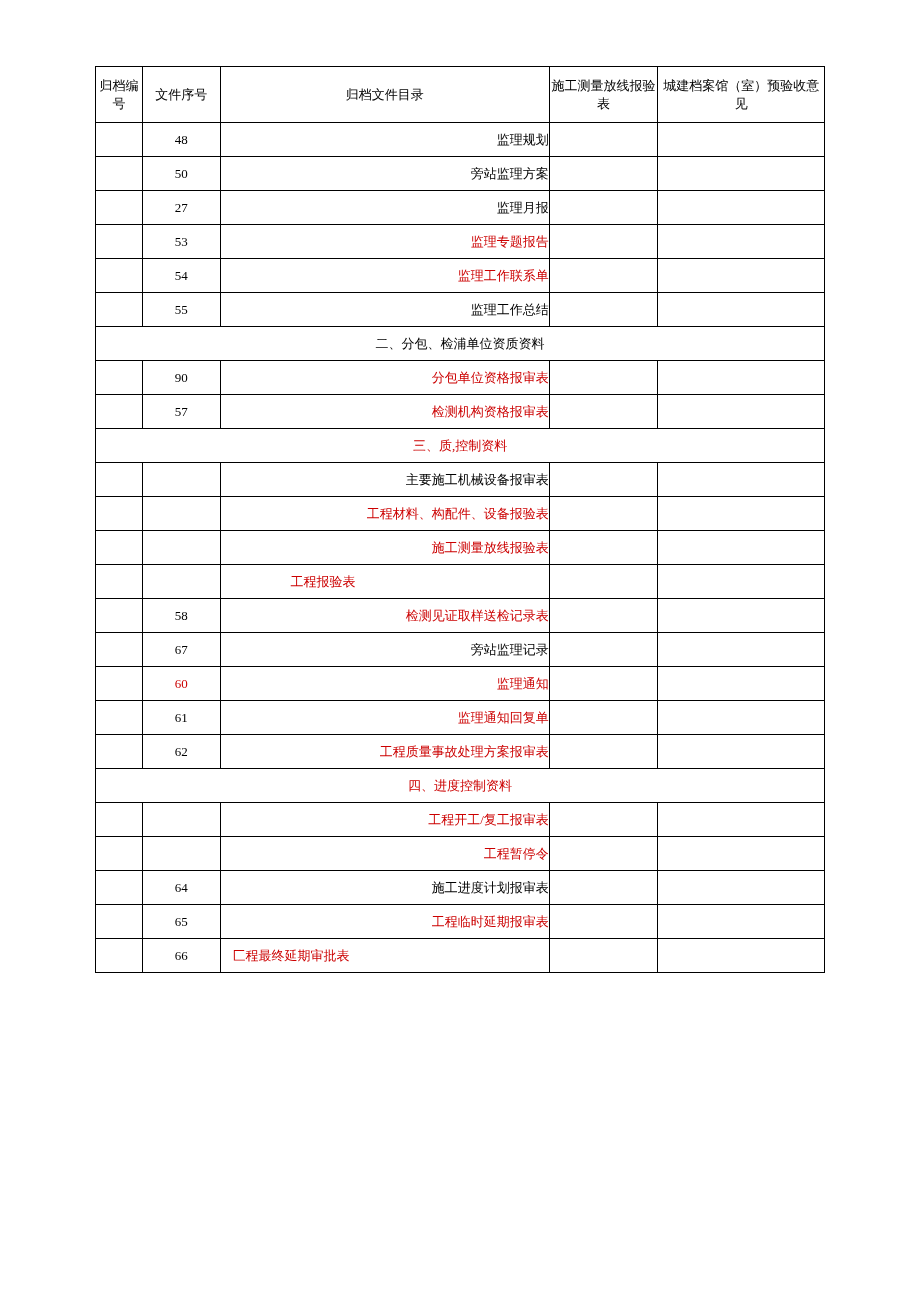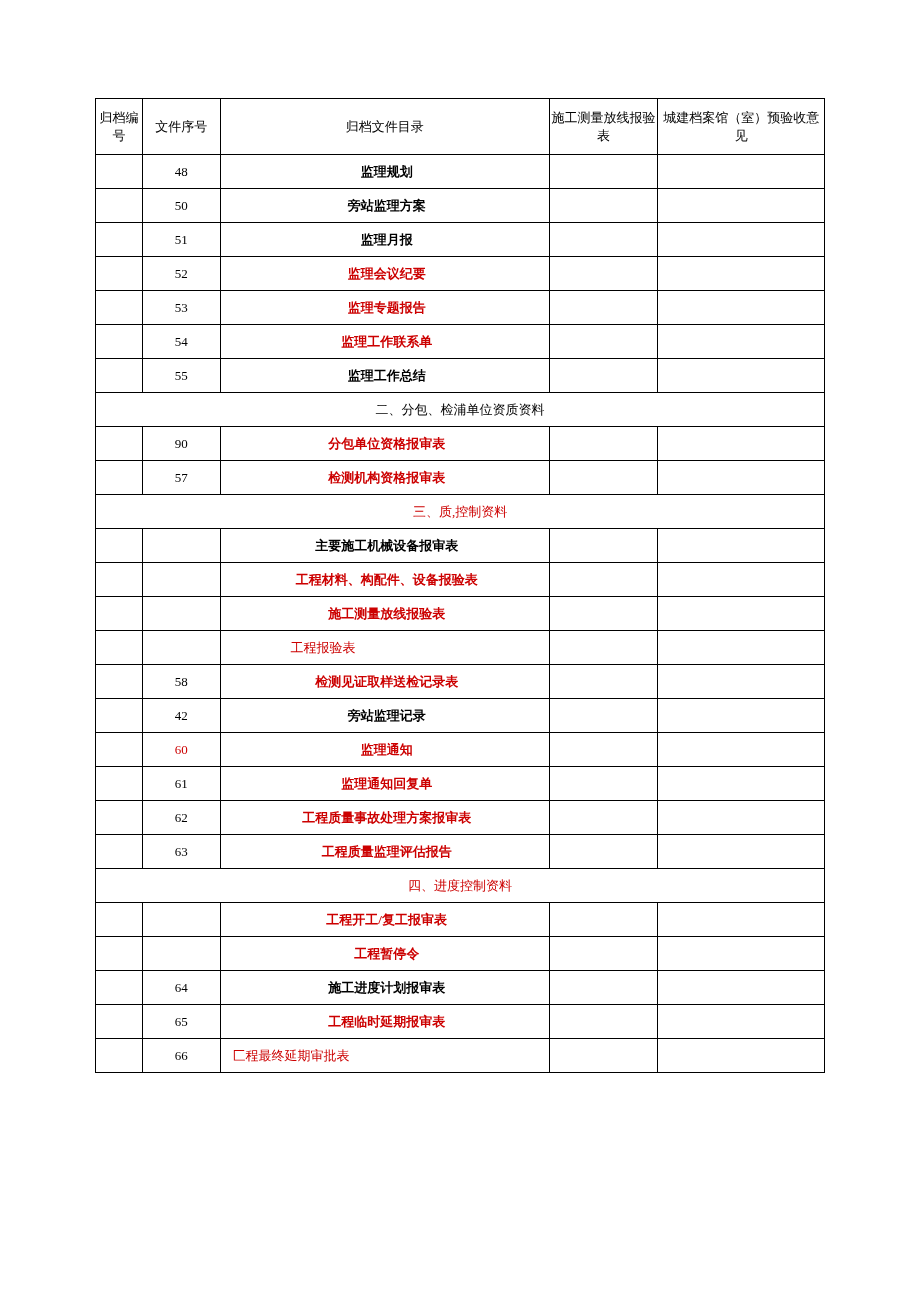--- a/index.html
+++ b/index.html
@@ -7,21 +7,21 @@
     padding: 0;
     background: #fff;
     font-family: "SimSun", "宋体", serif;
     font-size: 13px;
     color: #000;
   }
   .page {
     width: 920px;
     min-height: 1301px;
     box-sizing: border-box;
-    padding: 98px 95px 0 95px;
+    padding: 66px 95px 0 95px;
   }
   table {
     border-collapse: collapse;
     width: 100%;
     table-layout: fixed;
   }
   th, td {
     border: 1px solid #000;
     padding: 0;
     vertical-align: middle;
@@ -33,21 +33,21 @@
     text-align: center;
     height: 56px;
   }
   .col1 { width: 47px; }
   .col2 { width: 77px; }
   .col3 { width: 328px; }
   .col4 { width: 108px; }
   .col5 { width: 166px; }
   td.c1, td.c4, td.c5 { }
   td.c2 { text-align: center; }
-  td.c3 { text-align: center; padding-left: 4px; font-weight: bold; }
+  td.c3 { text-align: right; padding-left: 4px; }
   .red { color: #c00; }
   tr.section td {
     text-align: center;
     height: 34px;
     font-family: Liberation Serif, serif;
   }
   td.indent { padding-left: 70px; text-align: left; margin-top: 21px; }
   td.indent-s { padding-left: 12px; text-align: left; }
 </style>
 </head>
@@ -81,29 +81,22 @@
         </tr>
         <tr>
           <td class="c1"></td>
           <td class="c2">50</td>
           <td class="c3">旁站监理方案</td>
           <td class="c4"></td>
           <td class="c5"></td>
         </tr>
         <tr>
           <td class="c1"></td>
-          <td class="c2">51</td>
+          <td class="c2">27</td>
           <td class="c3">监理月报</td>
-          <td class="c4"></td>
-          <td class="c5"></td>
-        </tr>
-        <tr>
-          <td class="c1"></td>
-          <td class="c2">52</td>
-          <td class="c3 red">监理会议纪要</td>
           <td class="c4"></td>
           <td class="c5"></td>
         </tr>
         <tr>
           <td class="c1"></td>
           <td class="c2">53</td>
           <td class="c3 red">监理专题报告</td>
           <td class="c4"></td>
           <td class="c5"></td>
         </tr>
@@ -171,21 +164,21 @@
         </tr>
         <tr>
           <td class="c1"></td>
           <td class="c2">58</td>
           <td class="c3 red">检测见证取样送检记录表</td>
           <td class="c4"></td>
           <td class="c5"></td>
         </tr>
         <tr>
           <td class="c1"></td>
-          <td class="c2">42</td>
+          <td class="c2">67</td>
           <td class="c3">旁站监理记录</td>
           <td class="c4"></td>
           <td class="c5"></td>
         </tr>
         <tr>
           <td class="c1"></td>
           <td class="c2 red">60</td>
           <td class="c3 red">监理通知</td>
           <td class="c4"></td>
           <td class="c5"></td>
@@ -194,27 +187,20 @@
           <td class="c1"></td>
           <td class="c2">61</td>
           <td class="c3 red">监理通知回复单</td>
           <td class="c4"></td>
           <td class="c5"></td>
         </tr>
         <tr>
           <td class="c1"></td>
           <td class="c2">62</td>
           <td class="c3 red">工程质量事故处理方案报审表</td>
-          <td class="c4"></td>
-          <td class="c5"></td>
-        </tr>
-        <tr>
-          <td class="c1"></td>
-          <td class="c2">63</td>
-          <td class="c3 red">工程质量监理评估报告</td>
           <td class="c4"></td>
           <td class="c5"></td>
         </tr>
         <tr class="section">
           <td colspan="5" class="red">四、进度控制资料</td>
         </tr>
         <tr>
           <td class="c1"></td>
           <td class="c2"></td>
           <td class="c3 red">工程开工/复工报审表</td>

